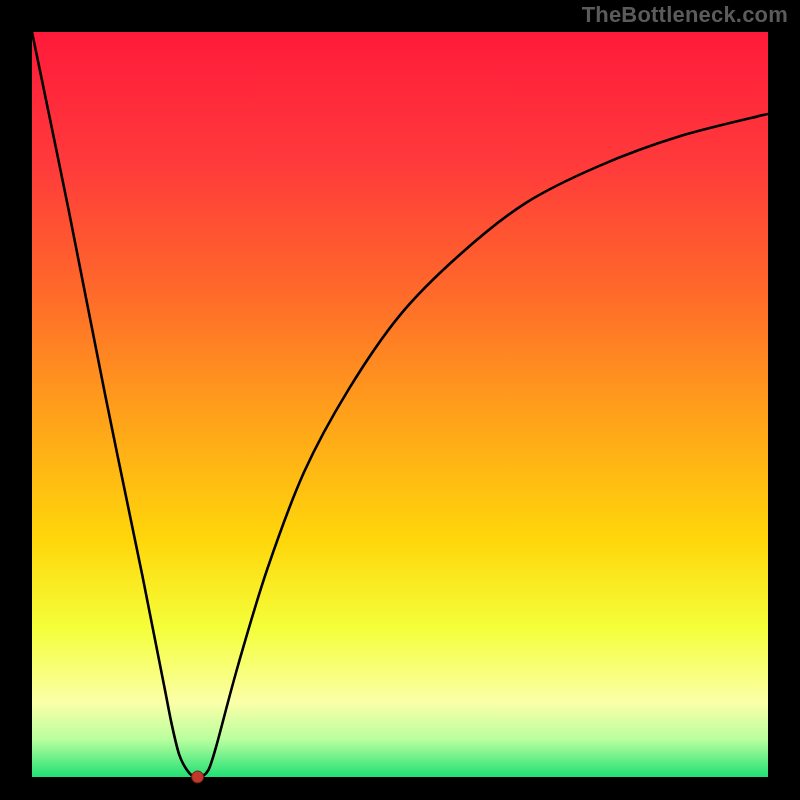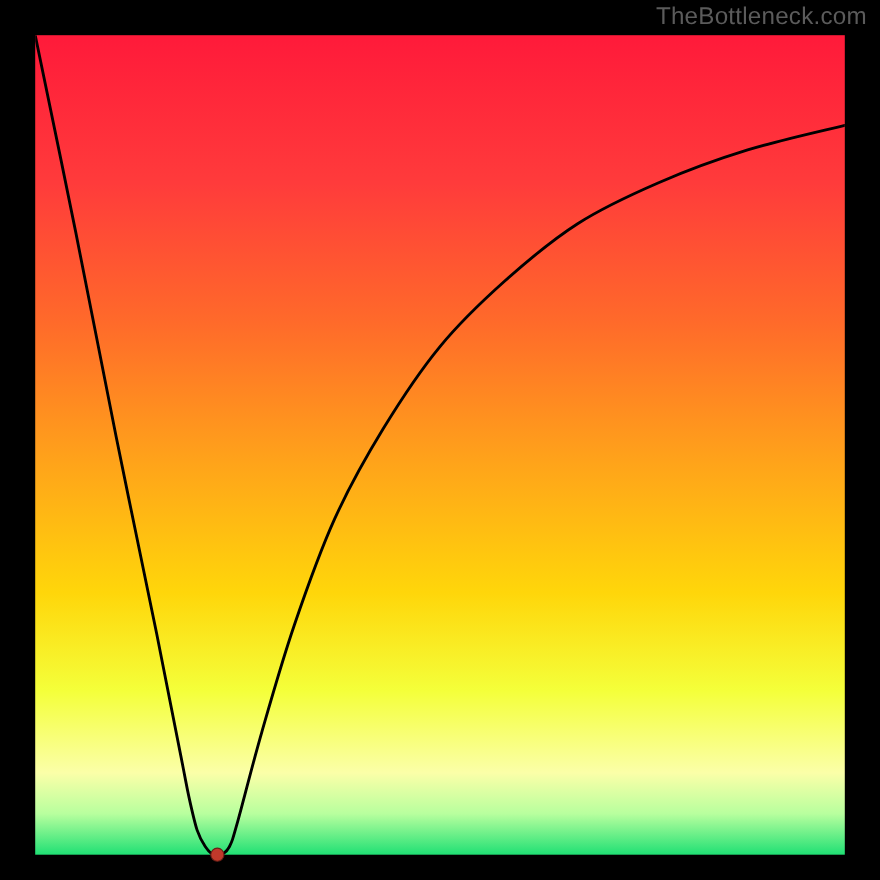--- a/index.html
+++ b/index.html
@@ -16,21 +16,21 @@
     width: 800px;
     height: 800px;
     background: #000;
   }
   .attribution {
     position: absolute;
     top: 2px;
     right: 12px;
     color: #5b5b5b;
     font-size: 22px;
-    font-weight: 400;
+    font-weight: 700;
     letter-spacing: 0.2px;
   }
   svg.plot {
     position: absolute;
     left: 0;
     top: 0;
   }
 </style>
 </head>
 <body>

